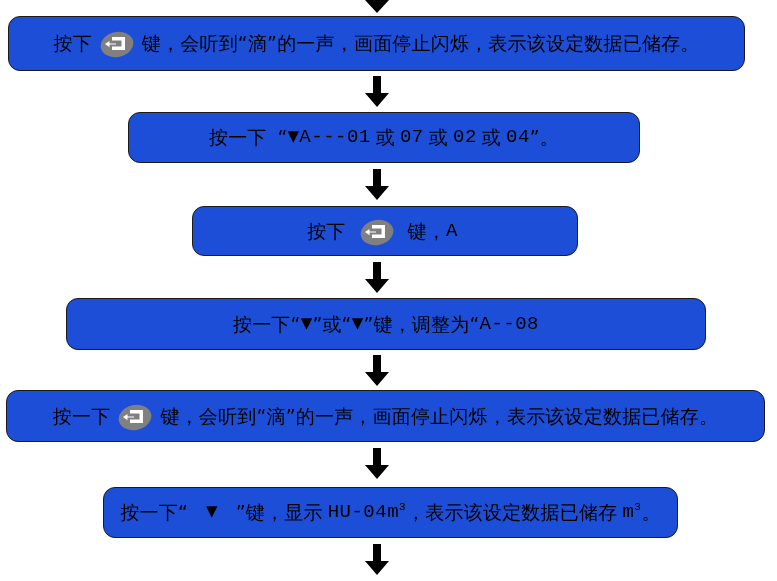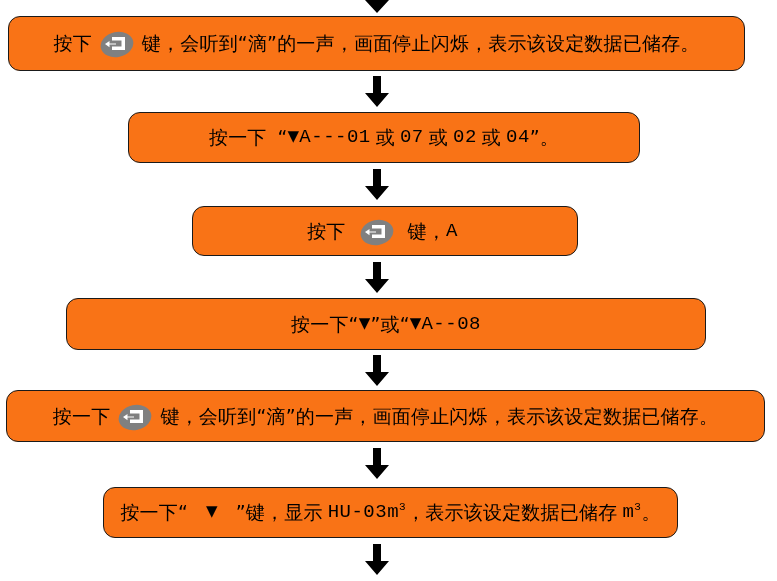--- a/index.html
+++ b/index.html
@@ -21,21 +21,21 @@
     width: 777px;
     height: 581px;
   }
 
   
   .step-box {
     position: absolute;
     box-sizing: border-box;
     border: 1.6px solid #1a1a1a;
     border-radius: 12px;
-    background: #f97316;
+    background: #1d4ed8;
     display: flex;
     align-items: center;
     justify-content: center;
     white-space: nowrap;
   }
   .step-text {
     font-size: 19.5px;
     line-height: 1;
     color: #000000;
     letter-spacing: 0.2px;
@@ -171,20 +171,21 @@
       <path d="M9 0 H17 V17 H25 L13 31 L1 17 H9 Z" fill="#000000"></path>
     </svg>
   </div>
 
   <div class="step-box" style="left:66px; top:298px; width:640px; height:52px;">
     <div class="step-text">
       <span class="cn">按一下“</span>
       <span class="tri">▼</span>
       <span class="cn">”或“</span>
       <span class="tri">▼</span>
+      <span class="cn">”键，调整为“</span>
       <span class="lat">A--08</span>
     </div>
   </div>
 
   <div class="arrow" style="left:364px; top:355px;">
     <svg width="26" height="32" viewBox="0 0 26 32" aria-hidden="true">
       <path d="M9 0 H17 V17 H25 L13 31 L1 17 H9 Z" fill="#000000"></path>
     </svg>
   </div>
 
@@ -211,21 +212,21 @@
   </div>
 
   <div class="step-box" style="left:103px; top:487px; width:575px; height:51px;">
     <div class="step-text">
       <span class="cn">按一下“</span>
       <span class="sp-lg"></span>
       <span class="tri">▼</span>
       <span class="sp-lg"></span>
       <span class="cn">”键，显示</span>
       <span class="sp-sm"></span>
-      <span class="lat">HU-03m</span>
+      <span class="lat">HU-04m</span>
       <span class="lat"><sup>3</sup></span>
       <span class="cn">，表示该设定数据已储存</span>
       <span class="sp-sm"></span>
       <span class="lat">m</span>
       <span class="lat"><sup>3</sup></span>
       <span class="cn">。</span>
     </div>
   </div>
 
   <div class="arrow" style="left:364px; top:544px;">

